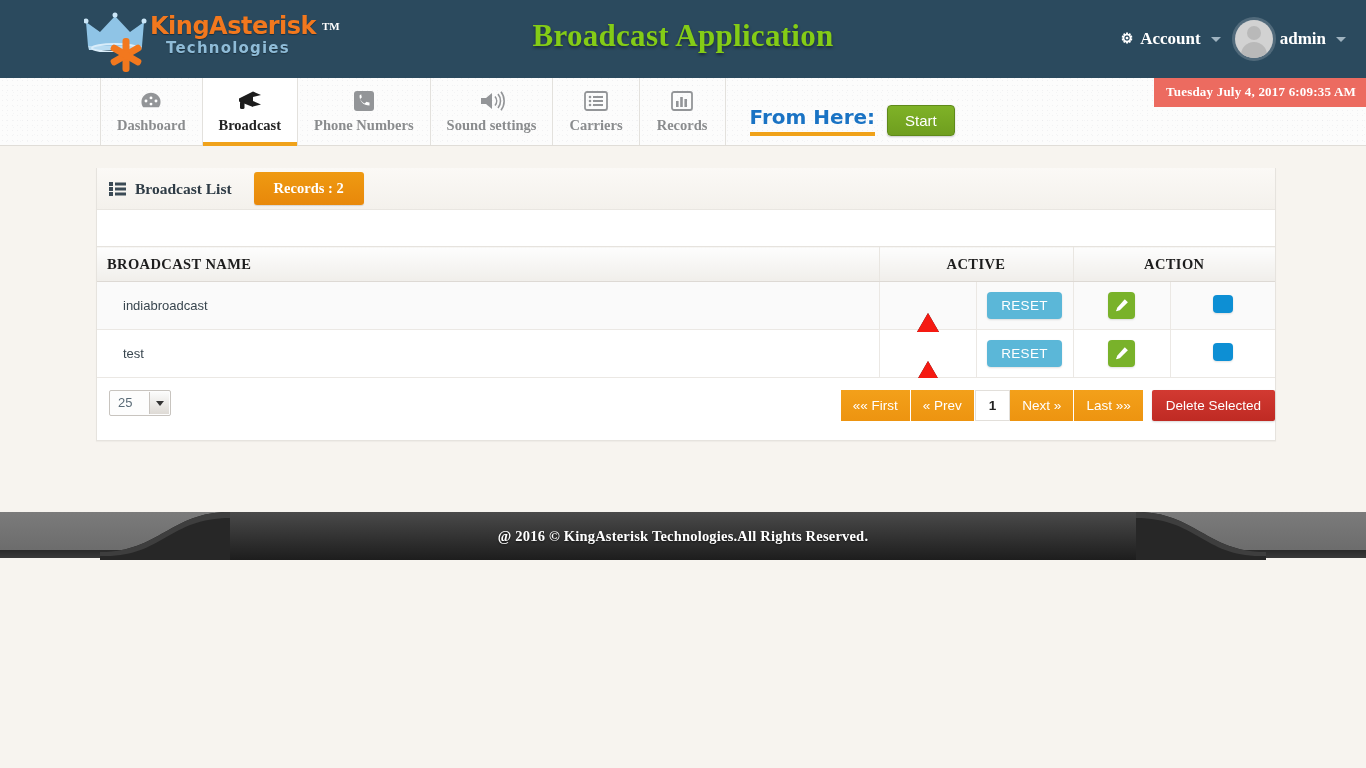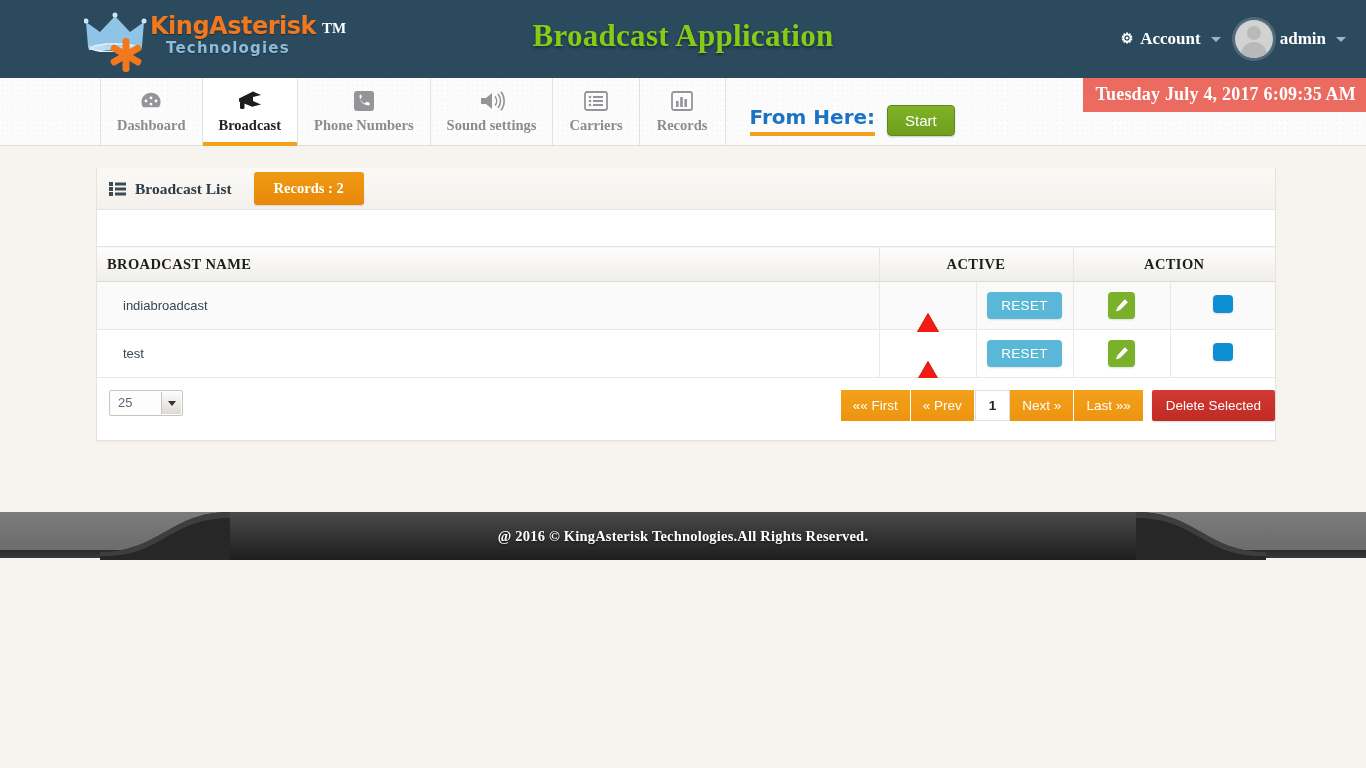--- a/index.html
+++ b/index.html
@@ -29,21 +29,21 @@
   .logo-text { position:absolute; left:78px; top:10px; }
   .logo-king {
     font-family:"DejaVu Sans", sans-serif;
     font-weight:bold; font-size:24px; color:#f2781e;
     letter-spacing:-0.5px; line-height:1;
     text-shadow:0 1px 1px rgba(0,0,0,.35);
   }
   .logo-king .ast { color:#f2781e; }
   .logo-tm {
     position:absolute; left:172px; top:6px;
-    color:#ffffff; font-size:15px; font-weight:bold;
+    color:#ffffff; font-size:11px; font-weight:bold;
     font-family:"Liberation Serif", serif;
   }
   .logo-tech {
     font-family:"DejaVu Sans", sans-serif;
     font-weight:bold; font-size:15px; color:#8fbcd8;
     letter-spacing:1.2px; line-height:1; margin-top:3px; margin-left:16px;
     text-shadow:0 1px 1px rgba(0,0,0,.35);
   }
 
   .app-title {
@@ -155,21 +155,21 @@
     cursor:pointer;
     box-shadow:0 1px 2px rgba(0,0,0,.2);
     font-family:"Liberation Sans", sans-serif;
   }
   .datebadge {
     position:absolute; right:0; top:0;
     background:#ec6b60;
     color:#ffffff;
     font-family:"Liberation Serif", serif;
     font-weight:bold;
-    font-size:18px;
+    font-size:13px;
     padding:6px 10px 7px 12px;
     letter-spacing:.2px;
   }
 
   
   .page { padding:22px 90px 0 96px; }
   .panel {
     background:#ffffff;
     border:1px solid #e6e3de;
     border-top:none;
@@ -287,21 +287,21 @@
 
   
   .panel-foot {
     position:relative;
     height:62px;
     background:#ffffff;
     padding:12px 12px 0 12px;
   }
   .pagesize-wrap {
     position:relative; display:inline-block;
-    width:74px; height:26px;
+    width:62px; height:26px;
     border:1px solid #c8c4bf;
     background:#fdfdfd;
     border-radius:2px;
   }
   .pagesize-val {
     position:absolute; left:8px; top:4px;
     font-size:13px; color:#5a6b77;
     font-family:"Liberation Sans", sans-serif;
   }
   .pagesize-arrow {

